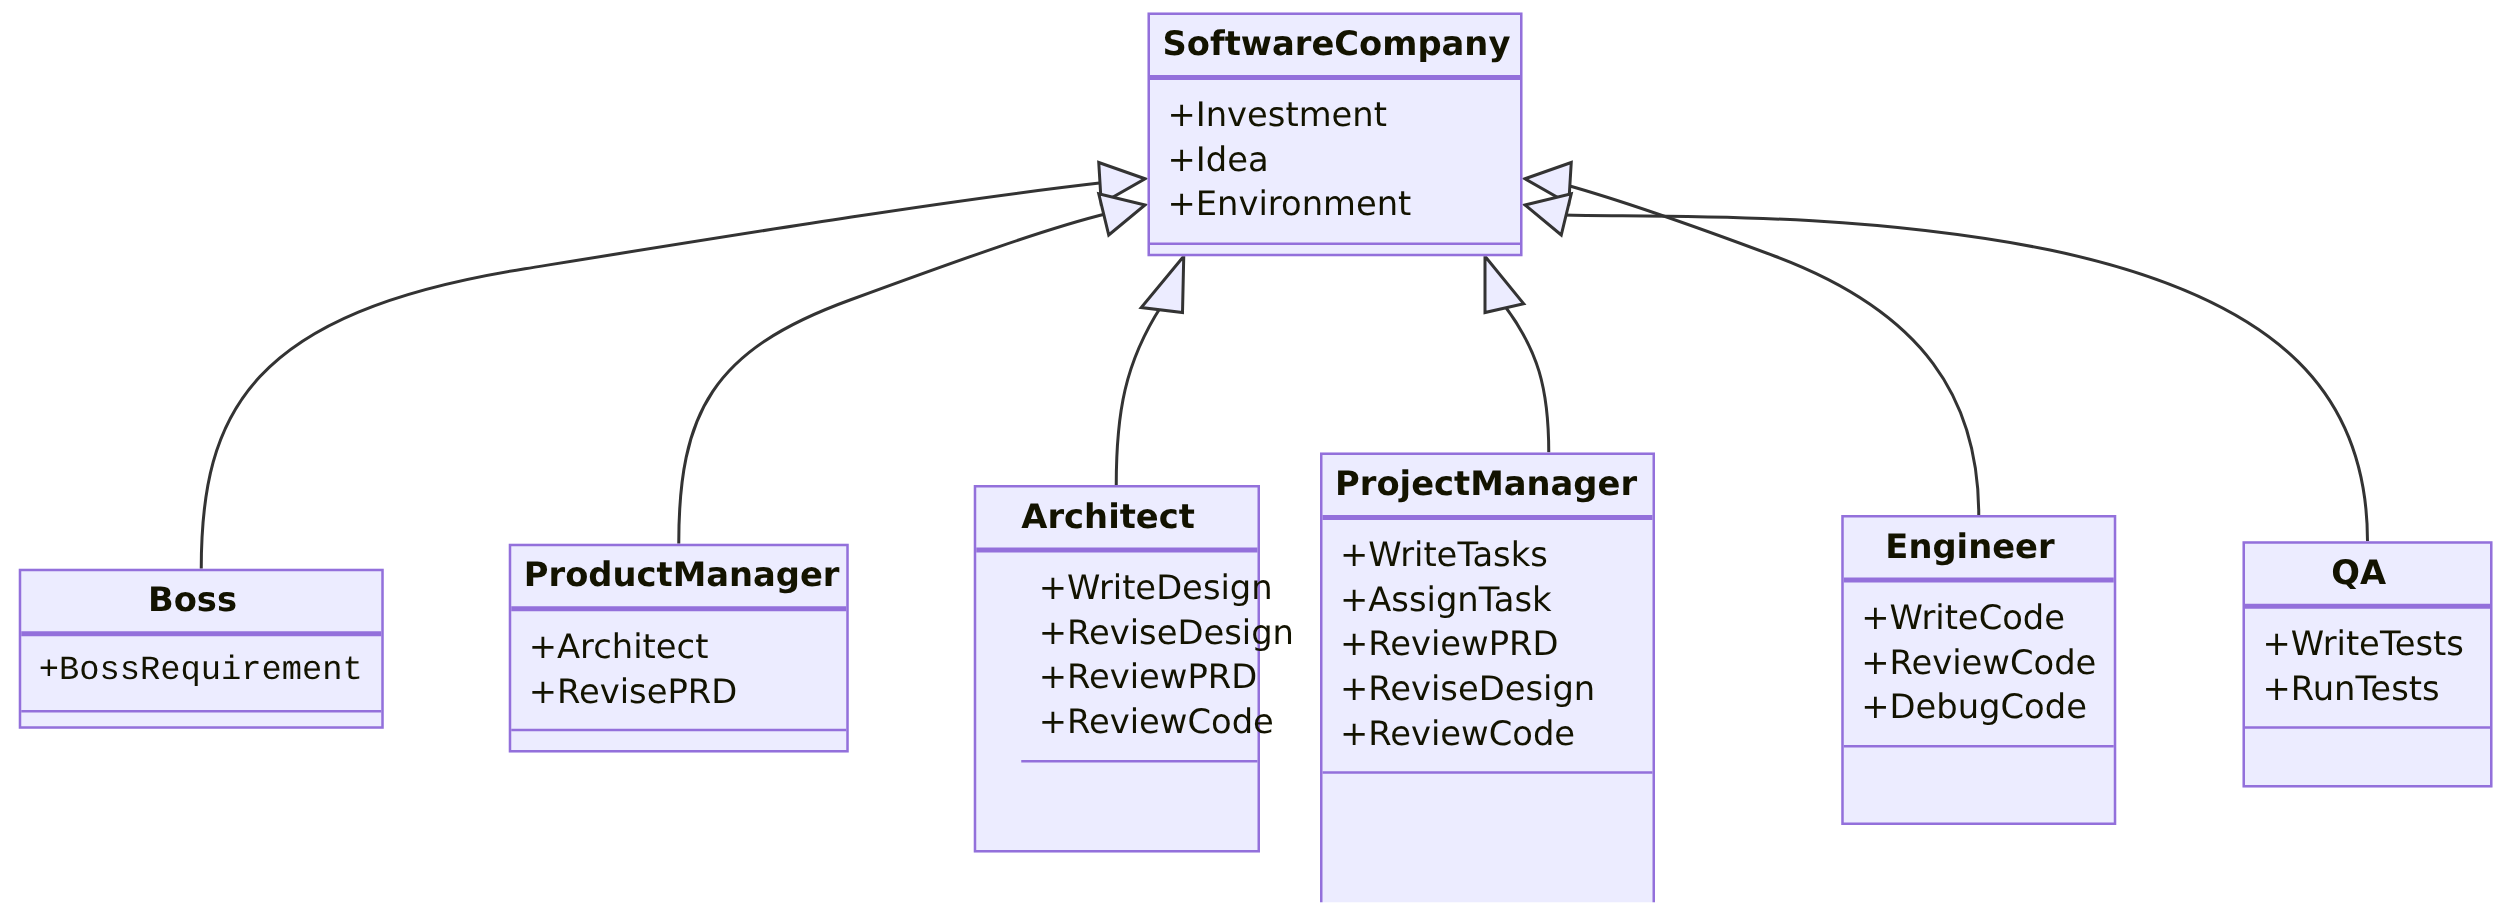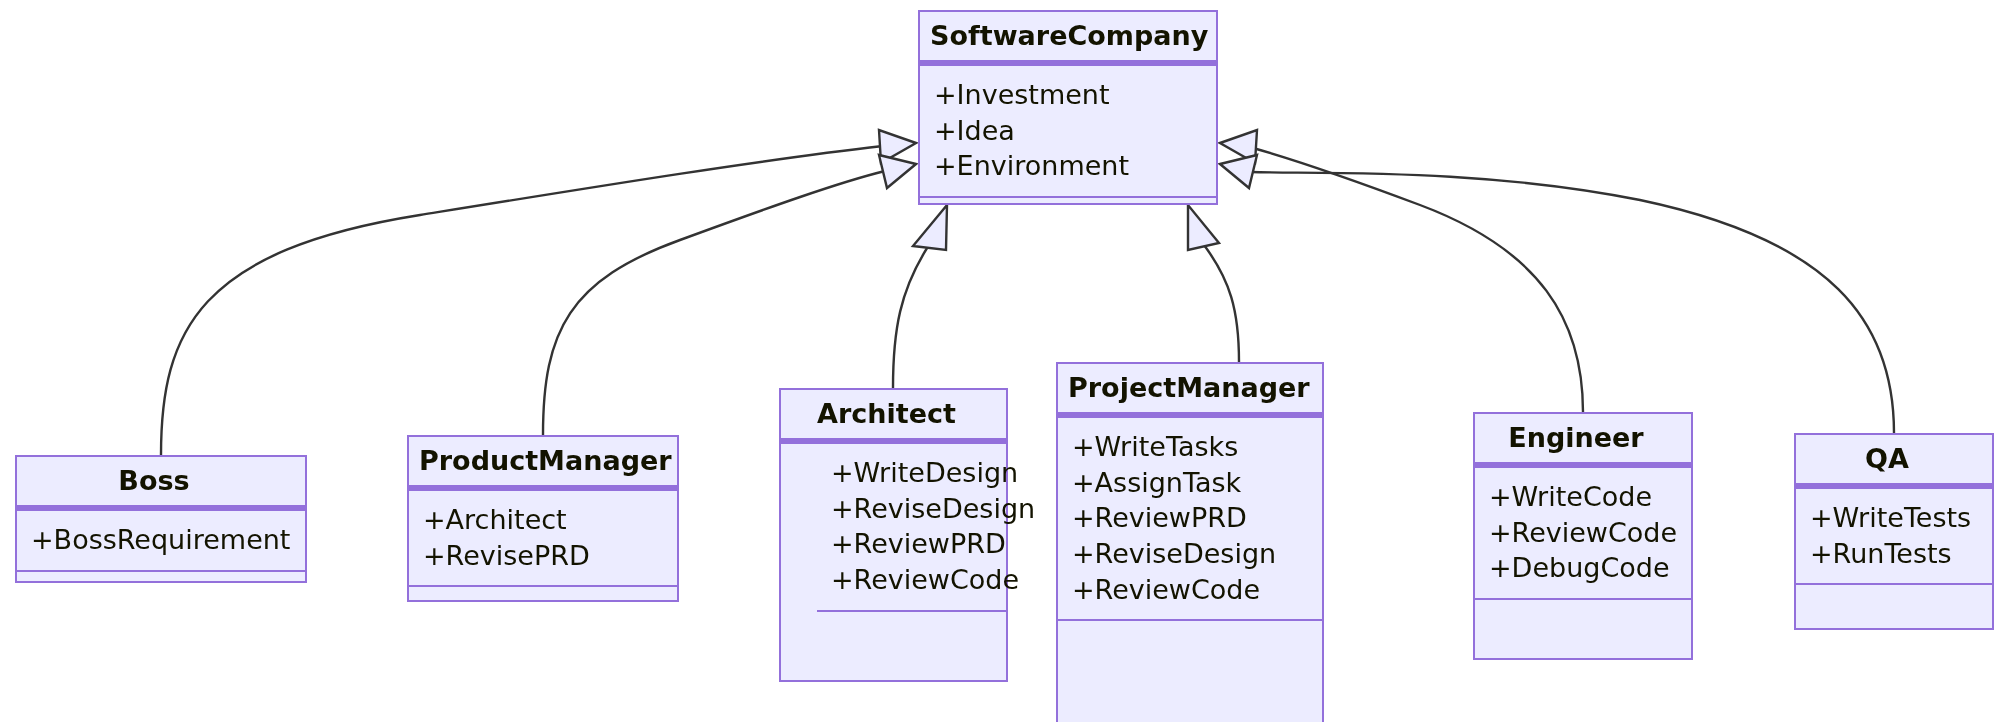--- a/index.html
+++ b/index.html
@@ -31,21 +31,21 @@
     display: flex;
     flex-direction: column;
   }
   .uml-title {
     box-sizing: border-box;
     text-align: center;
     font-weight: bold;
     font-size: 27px;
     color: #131300;
     padding: 10px 24px 11px 10px;
-    border-bottom: 6px solid #4c1d95;
+    border-bottom: 4px solid #4c1d95;
     line-height: 1.0;
     white-space: nowrap;
   }
   .uml-attrs {
     box-sizing: border-box;
     padding: 11px 14px 12px 14px;
     border-bottom: 2px solid #9370DB;
     display: flex;
     flex-direction: column;
   }
@@ -96,21 +96,21 @@
       <div class="uml-row" style="color: rgb(19, 19, 0);">+Investment</div>
       <div class="uml-row" style="color: rgb(19, 19, 0);">+Idea</div>
       <div class="uml-row" style="color: rgb(19, 19, 0);">+Environment</div>
     </div>
     <div class="uml-methods is-empty"></div>
   </div>
 
   <div class="uml-class" style="left: 15px; top: 455px; width: 292px; height: 128px; background: rgb(236, 236, 255); border-color: rgb(147, 112, 219);">
     <div class="uml-title" style="border-bottom-color: rgb(147, 112, 219); color: rgb(19, 19, 0);">Boss</div>
     <div class="uml-attrs" style="border-bottom-color: rgb(147, 112, 219);">
-      <div class="uml-row" style="color: rgb(19, 19, 0);">+BossRequirement</div>
+      <div class="uml-row" style="color: rgb(19, 19, 0); font-family: Liberation Mono, monospace;">+BossRequirement</div>
     </div>
     <div class="uml-methods is-empty"></div>
   </div>
 
   <div class="uml-class" style="left: 407px; top: 435px; width: 272px; height: 167px; background: rgb(236, 236, 255); border-color: rgb(147, 112, 219);">
     <div class="uml-title" style="border-bottom-color: rgb(147, 112, 219); color: rgb(19, 19, 0);">ProductManager</div>
     <div class="uml-attrs" style="border-bottom-color: rgb(147, 112, 219);">
       <div class="uml-row" style="color: rgb(19, 19, 0);">+Architect</div>
       <div class="uml-row" style="color: rgb(19, 19, 0);">+RevisePRD</div>
     </div>

